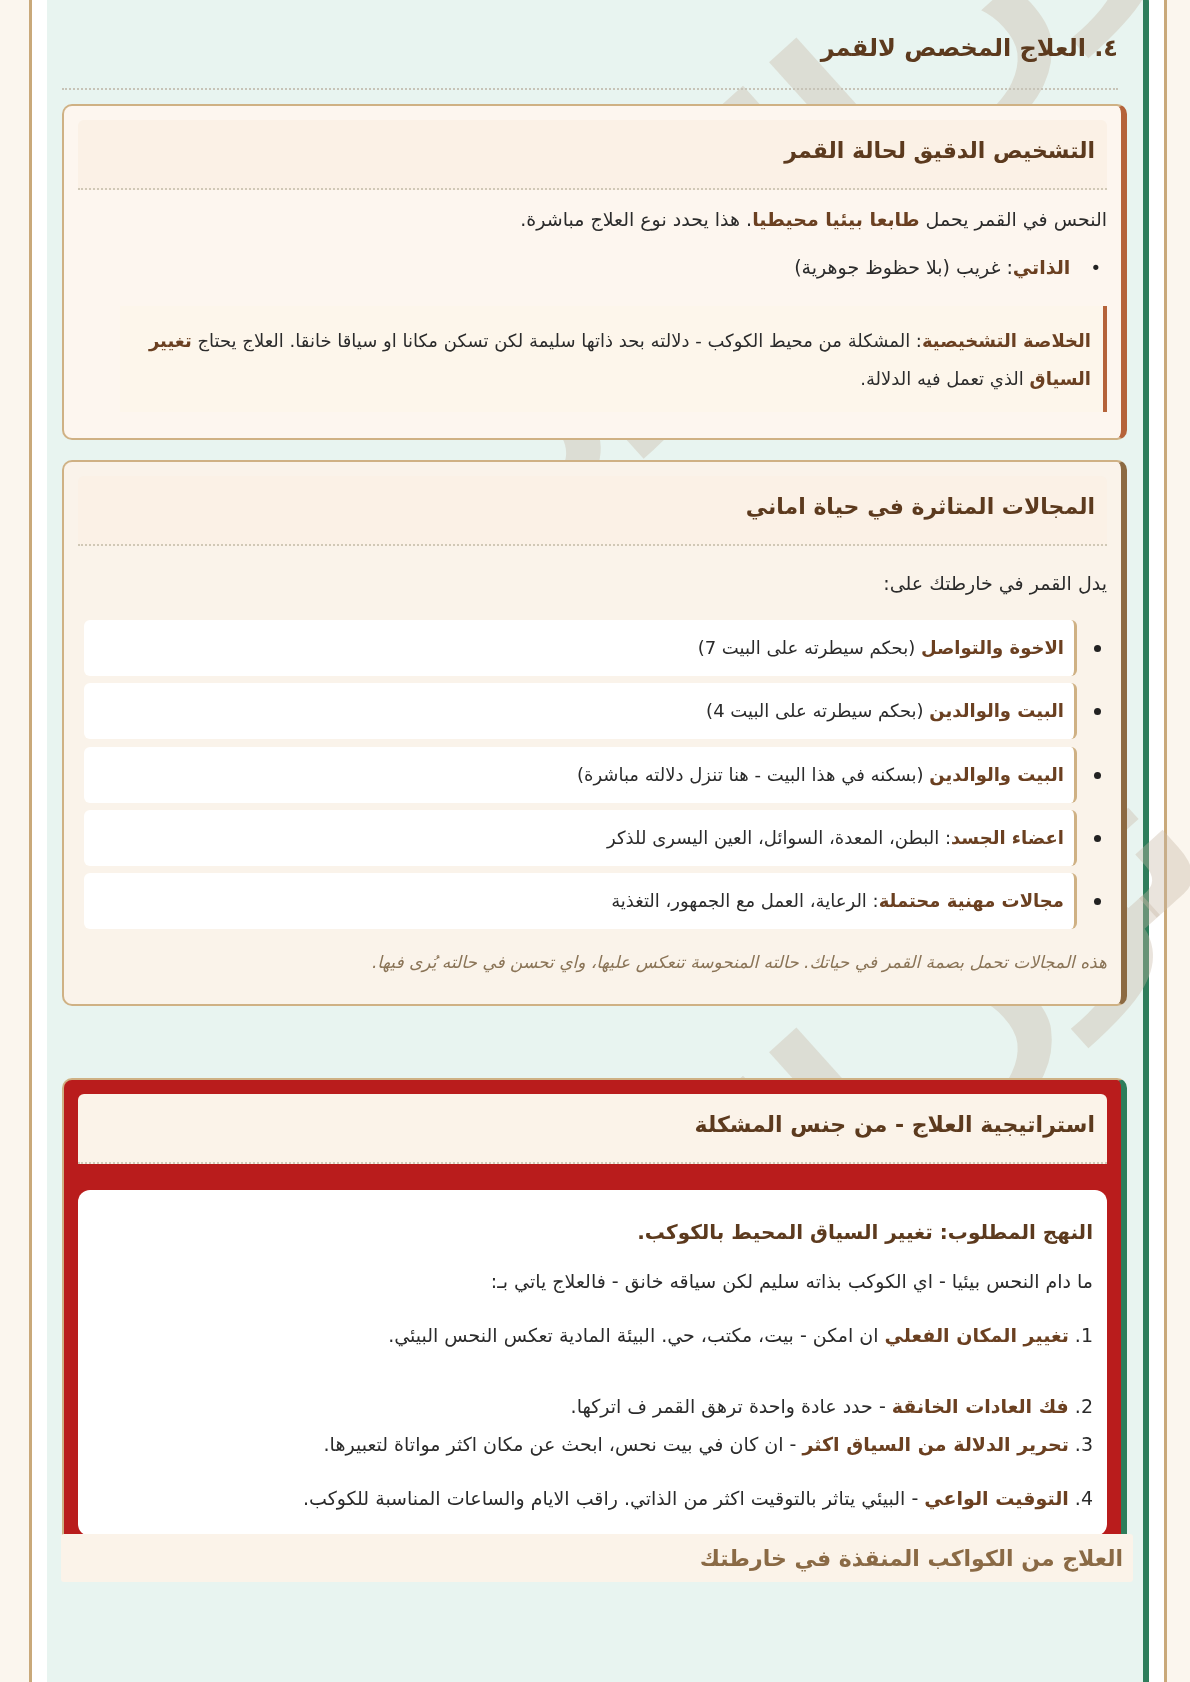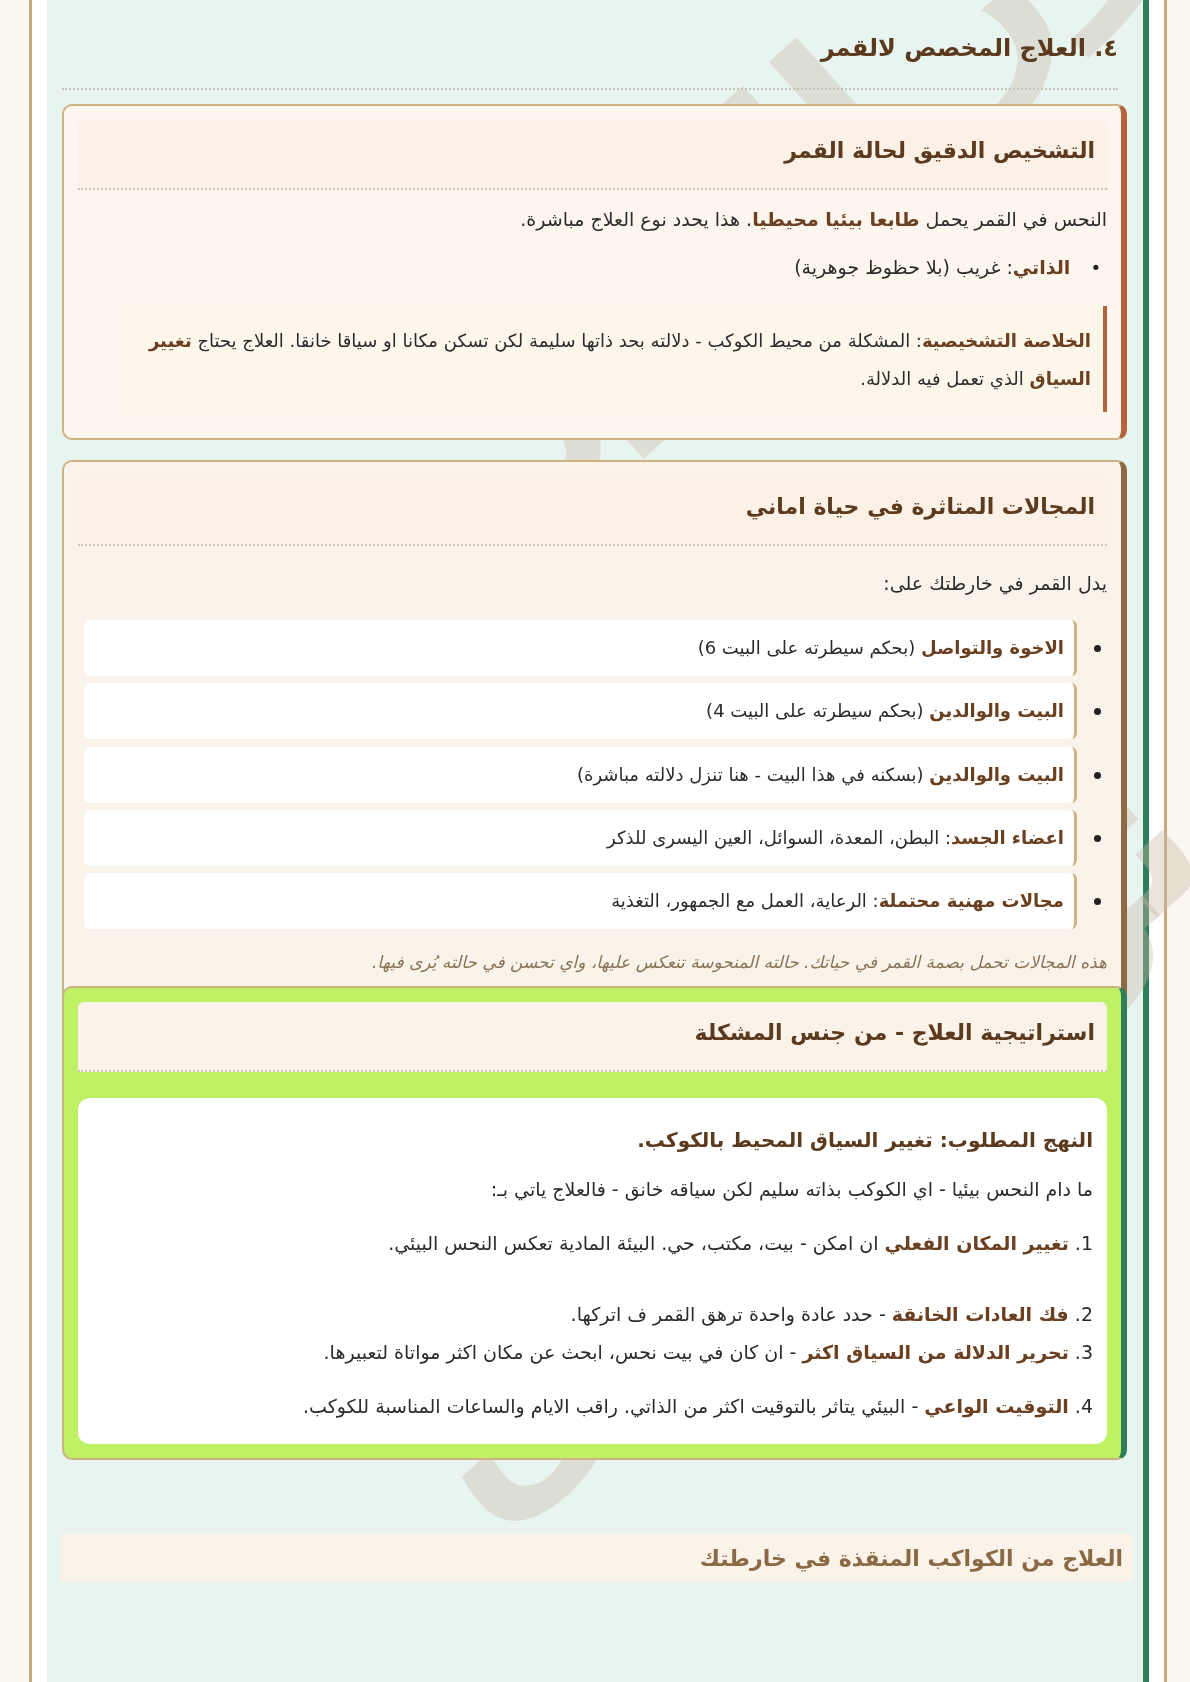--- a/index.html
+++ b/index.html
@@ -47,21 +47,21 @@
 
   .card {
     position: absolute; left: 15px; width: 1065px;
     border: 2px solid #cfb184;
     border-radius: 10px;
     background: #fdf6ef;
     overflow: hidden;
   }
   .card.diag { top: 116px; height: 336px; border-right: 6px solid #b5633a; }
   .card.areas { top: 472px; height: 546px; border-right: 6px solid #8c6a42; background: #faf3ea; }
-  .card.strategy { top: 998px; height: 474px; border-right: 6px solid #2e7d5b; background: #bef264; }
+  .card.strategy { top: 1090px; height: 474px; border-right: 6px solid #2e7d5b; background: #b91c1c; }
 
   .card-head {
     position: absolute; right: 14px; left: 14px; top: 14px; height: 70px;
     background: #fbf1e6;
     border-bottom: 2px dotted #d0c8b6;
     border-radius: 6px 6px 0 0;
   }
   .card.strategy .card-head { background: #fbf3e9; }
   .card-head-title {
     position: absolute; right: 12px; top: 18px;
@@ -144,21 +144,21 @@
   </div>
 
   <div class="card areas">
     <div class="card-head">
       <div class="card-head-title">المجالات المتاثرة في حياة اماني</div>
     </div>
     <div class="p" style="top:110px;">يدل القمر في خارطتك على:</div>
 
     <div class="area-dot" style="top:183px;"></div>
     <div class="area-item" style="top:158px;">
-      <span class="b">الاخوة والتواصل</span><span> (بحكم سيطرته على البيت 6)</span>
+      <span class="b">الاخوة والتواصل</span><span> (بحكم سيطرته على البيت 7)</span>
     </div>
 
     <div class="area-dot" style="top:246px;"></div>
     <div class="area-item" style="top:221px;">
       <span class="b">البيت والوالدين</span><span> (بحكم سيطرته على البيت 4)</span>
     </div>
 
     <div class="area-dot" style="top:310px;"></div>
     <div class="area-item" style="top:285px;">
       <span class="b">البيت والوالدين</span><span> (بسكنه في هذا البيت - هنا تنزل دلالته مباشرة)</span>

